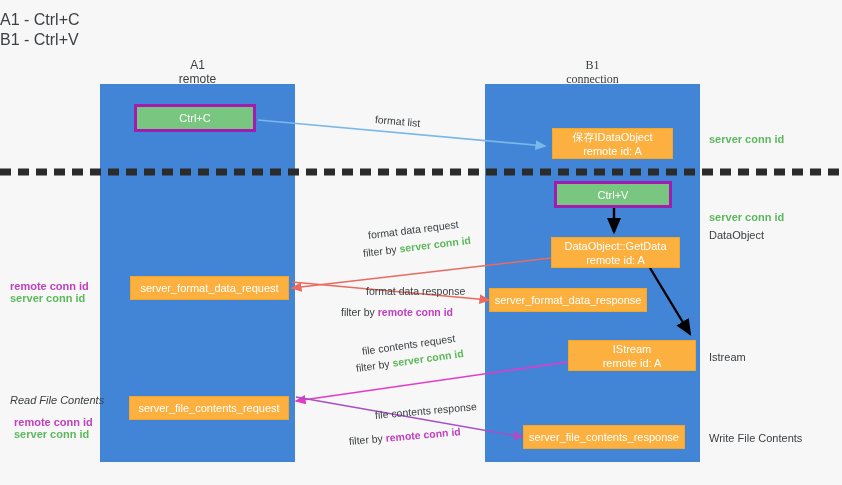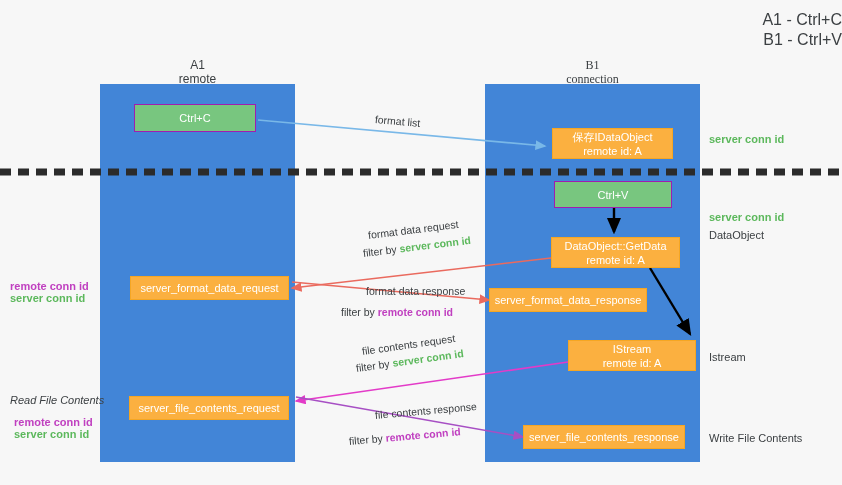--- a/index.html
+++ b/index.html
@@ -17,21 +17,21 @@
   #canvas {
     position: absolute;
     left: 0; top: 0;
     width: 842px;
     height: 485px;
   }
   .title {
     position: absolute;
     left: 0;
     width: 842px;
-    text-align: right;
+    text-align: left;
     font-size: 16px;
     color: #3c4043;
     line-height: 20px;
   }
   .title.l1 { top: 10px; }
   .title.l2 { top: 30px; }
 
   .lane {
     position: absolute;
     background: #4285d7;
@@ -53,21 +53,21 @@
     flex-direction: column;
     align-items: center;
     justify-content: center;
     color: #ffffff;
     font-size: 11px;
     line-height: 14px;
     text-align: center;
   }
   .box.green {
     background: #78c67f;
-    border: 1px solid #a21caf;
+    border: 3px solid #a21caf;
   }
   .box.orange {
     background: #fbb040;
     border: 1px solid #f5a623;
   }
   .box .ln { display: block; white-space: nowrap; }
 
   .sidelabel {
     position: absolute;
     font-size: 11px;

